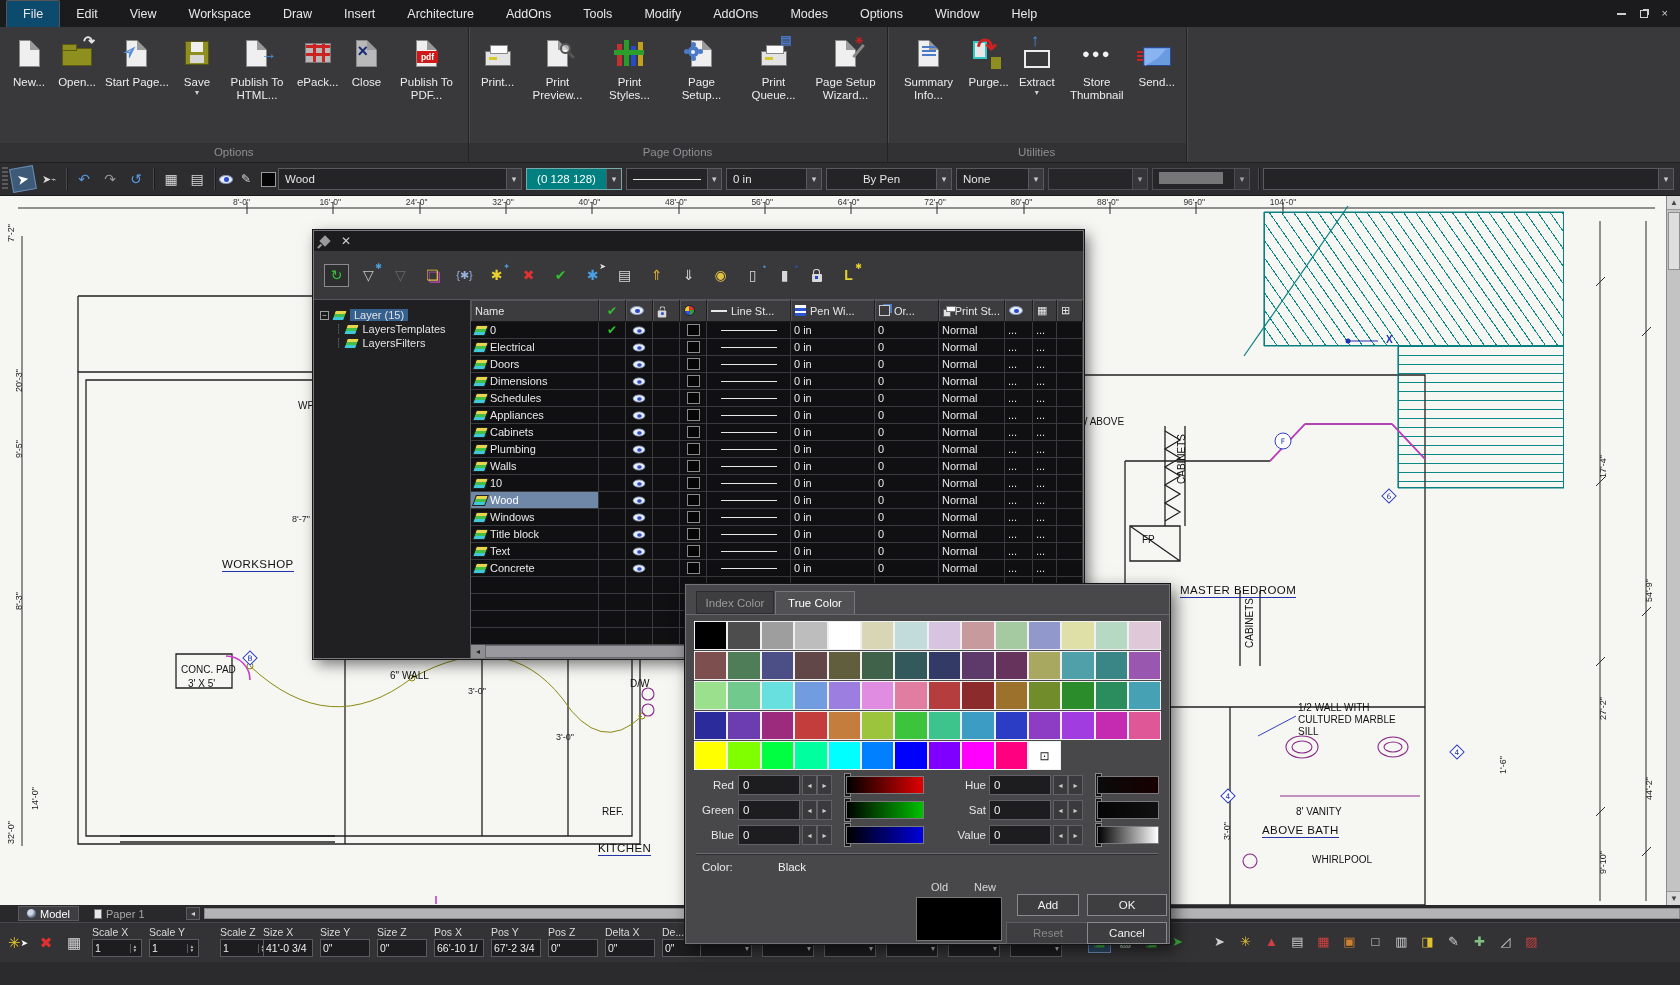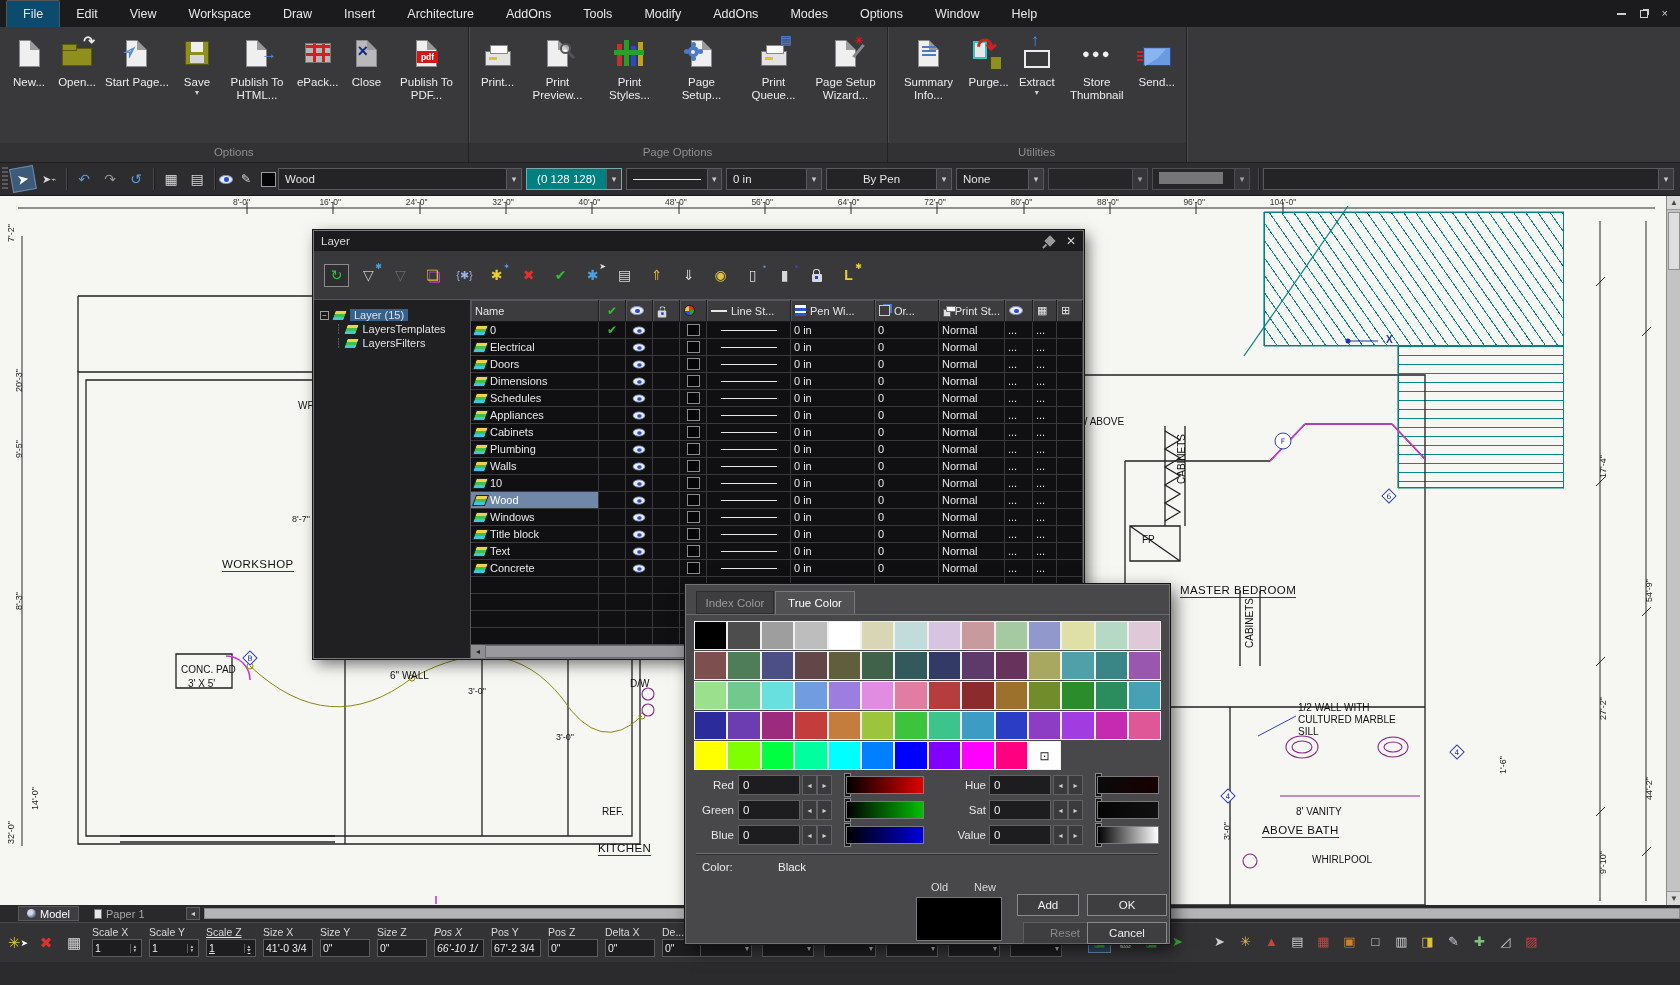--- a/index.html
+++ b/index.html
@@ -613,21 +613,20 @@
       </div>
     <div id="vscroll">
       <div class="sbtn">▲</div>
       <div class="sthumb"></div>
       <div class="sbtn bot">▼</div>
     </div>
   </div>
 
   <div id="layer-palette">
     <div id="lp-title">
-      <span class="t">Layer</span>
       <span class="pinic"></span>
       <span class="x">✕</span>
     </div>
     <div id="lp-toolbar">
         <span class="pal-ic pressed">
           <span style="color: rgb(53, 192, 53);">↻</span>
         </span>
         <span class="pal-ic">
           <span style="color: rgb(200, 200, 200);">▽</span>
           <span class="sup" style="color: rgb(74, 160, 224);">✱</span>
@@ -1308,21 +1307,21 @@
         </div>
       </div>
     <div id="cd-sep"></div>
     <div id="cd-colorrow">Color:</div>
     <div id="cd-colorval">Black</div>
     <div class="oldnew" style="left:245px">Old</div>
     <div class="oldnew" style="left:288px">New</div>
     <div id="cd-swatchbox"></div>
     <div class="cd-btn" style="left:331px;top:309px;width:62px">Add</div>
     <div class="cd-btn" style="left:401px;top:309px;width:80px">OK</div>
-    <div class="cd-btn dim" style="left:337px;top:337px;width:84px">Reset</div>
+    <div class="cd-btn dim" style="left:320px;top:337px;width:84px">Reset</div>
     <div class="cd-btn" style="left:401px;top:337px;width:80px">Cancel</div>
   </div>
 
   <div id="sheetbar">
     <div id="sheet-track"></div>
     <div id="tab-model" class="sheet-tab active">
       <span class="modelic"></span>
       <span>Model</span>
     </div>
     <div id="tab-paper" class="sheet-tab">
@@ -1344,40 +1343,40 @@
               <b>▾</b>
             </span></div>
         </div>
         <div class="cfield" style="left: 149px; width: 50px;">
           <div class="flabel">Scale Y</div>
           <div class="fbox">1<span class="spin">
               <b>▴</b>
               <b>▾</b>
             </span></div>
         </div>
-        <div class="cfield" style="left: 206px; width: 50px; text-decoration: underline;">
+        <div class="cfield" style="left: 220px; width: 50px;">
           <div class="flabel">Scale Z</div>
           <div class="fbox">1<span class="spin">
               <b>▴</b>
               <b>▾</b>
             </span></div>
         </div>
         <div class="cfield" style="left: 263px; width: 50px;">
           <div class="flabel">Size X</div>
           <div class="fbox">41'-0 3/4</div>
         </div>
         <div class="cfield" style="left: 320px; width: 50px;">
           <div class="flabel">Size Y</div>
           <div class="fbox">0"</div>
         </div>
         <div class="cfield" style="left: 377px; width: 50px;">
           <div class="flabel">Size Z</div>
           <div class="fbox">0"</div>
         </div>
-        <div class="cfield" style="left: 434px; width: 50px; font-style: italic;">
+        <div class="cfield" style="left: 434px; width: 50px;">
           <div class="flabel">Pos X</div>
           <div class="fbox">66'-10 1/</div>
         </div>
         <div class="cfield" style="left: 491px; width: 50px;">
           <div class="flabel">Pos Y</div>
           <div class="fbox">67'-2 3/4</div>
         </div>
         <div class="cfield" style="left: 548px; width: 50px;">
           <div class="flabel">Pos Z</div>
           <div class="fbox">0"</div>

